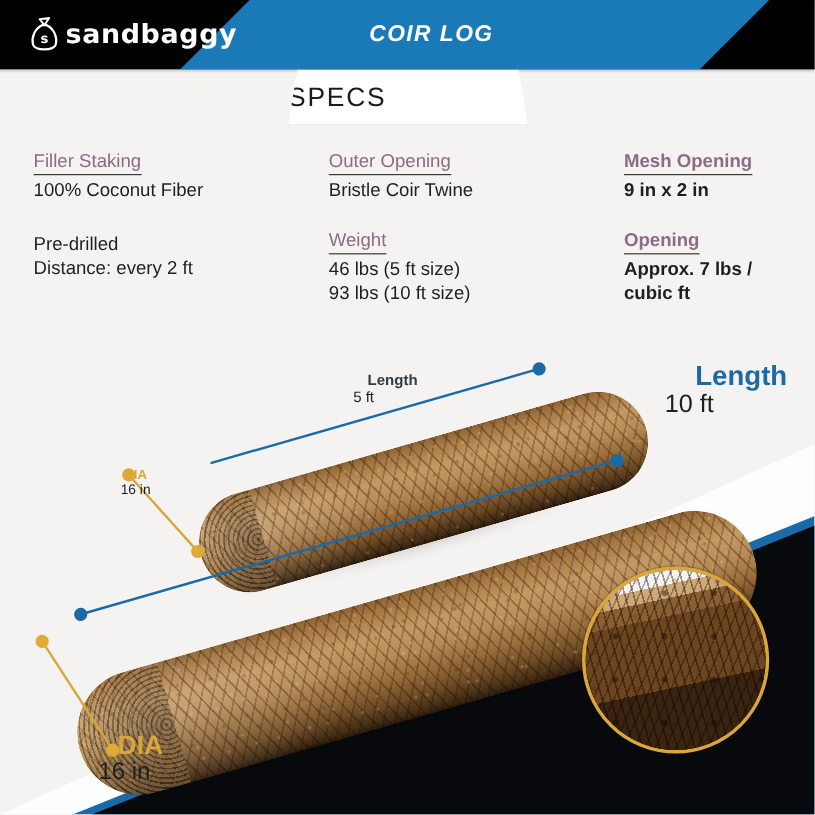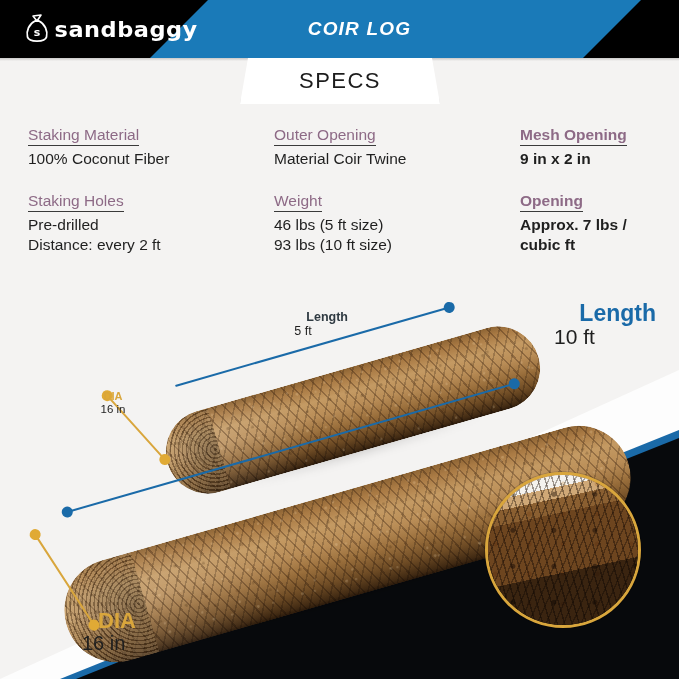--- a/index.html
+++ b/index.html
@@ -38,21 +38,21 @@
     display:flex;align-items:center;justify-content:center;
     color:#fff;font-style:italic;font-weight:bold;font-size:19px;letter-spacing:1.2px;
     padding-left:40px;box-sizing:border-box;border-radius:25px;
   }
 
   
   .specs-tab{
     position:absolute;left:240px;top:58px;width:200px;height:46px;
     background:#fff;
     clip-path:polygon(8px 0,192px 0,200px 46px,0 46px);
-    display:flex;align-items:center;justify-content:center;
+    display:flex;align-items:center;
     box-shadow:0 2px 4px rgba(0,0,0,.18);
   }
   .specs-tab-label{color:#1c1c1c;font-size:22px;letter-spacing:1.5px;}
 
   
   .specs{position:absolute;left:0;top:125px;width:679px;padding:0 28px;box-sizing:border-box;}
   .spec-row{display:flex;}
   .spec-row + .spec-row{margin-top:22px;}
   .spec-cell{flex:0 0 246px;}
   .spec-cell.c2{flex:0 0 246px;}
@@ -200,35 +200,34 @@
   </div>
   <div class="header-shadow"></div>
 
   <div class="specs-tab">
     <span class="specs-tab-label">SPECS</span>
   </div>
 
   <div class="specs">
     <div class="spec-row">
       <div class="spec-cell">
-        <div><span class="spec-label">Staking Material</span></div>
+        <div><span class="spec-label">Filler Staking</span></div>
         <div class="spec-value">100% Coconut Fiber</div>
       </div>
       <div class="spec-cell c2">
         <div><span class="spec-label">Outer Opening</span></div>
-        <div class="spec-value">Material Coir Twine</div>
+        <div class="spec-value">Bristle Coir Twine</div>
       </div>
       <div class="spec-cell c3">
         <div><span class="spec-label">Mesh Opening</span></div>
         <div class="spec-value">9 in x 2 in</div>
       </div>
     </div>
     <div class="spec-row">
       <div class="spec-cell">
-        <div><span class="spec-label">Staking Holes</span></div>
         <div class="spec-value">Pre-drilled<br>Distance: every 2 ft</div>
       </div>
       <div class="spec-cell c2">
         <div><span class="spec-label">Weight</span></div>
         <div class="spec-value">46 lbs (5 ft size)<br>93 lbs (10 ft size)</div>
       </div>
       <div class="spec-cell c3">
         <div><span class="spec-label">Opening</span></div>
         <div class="spec-value">Approx. 7 lbs /<br>cubic ft</div>
       </div>

